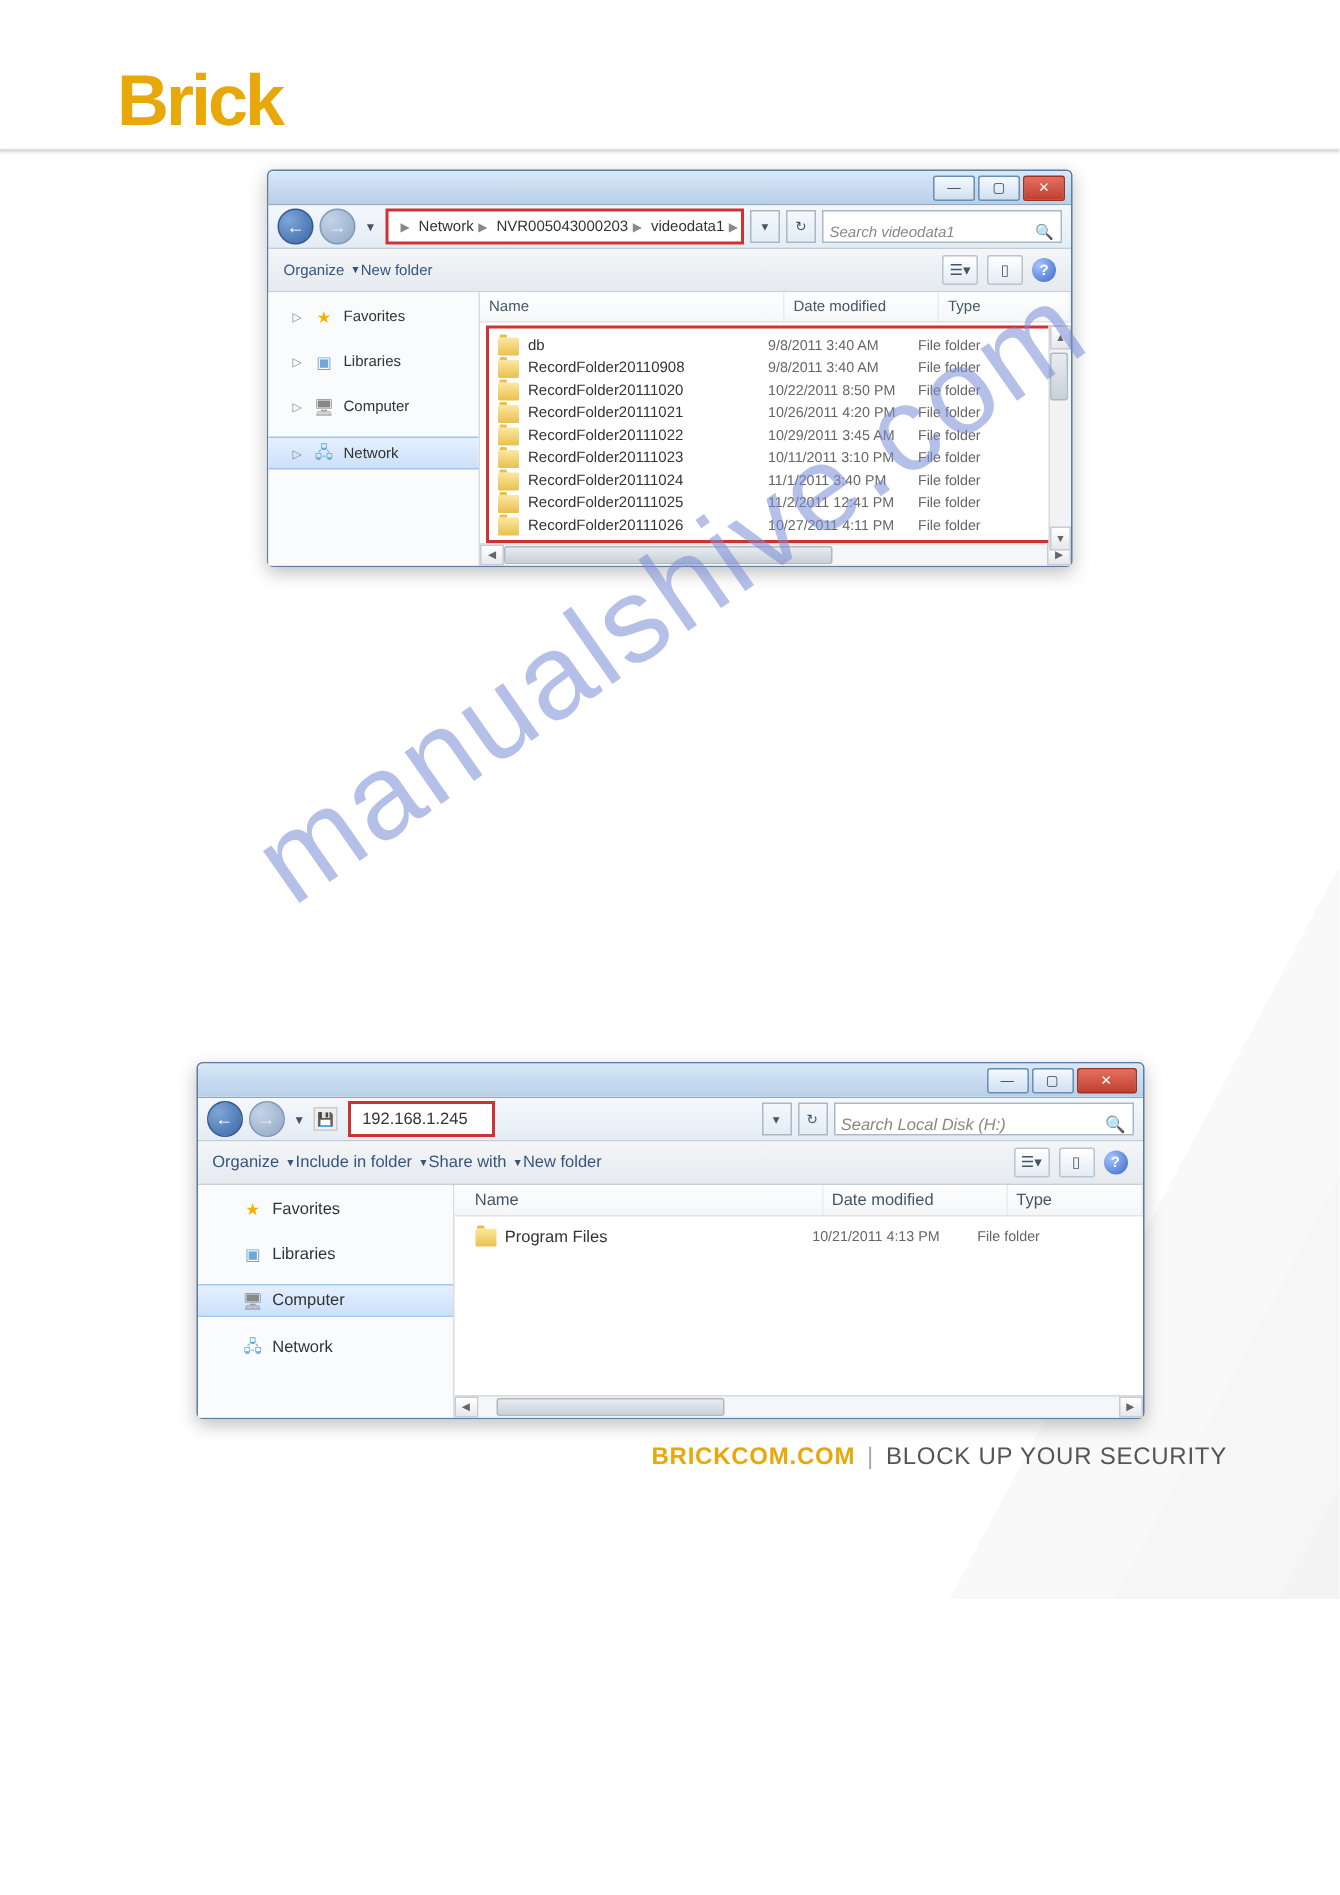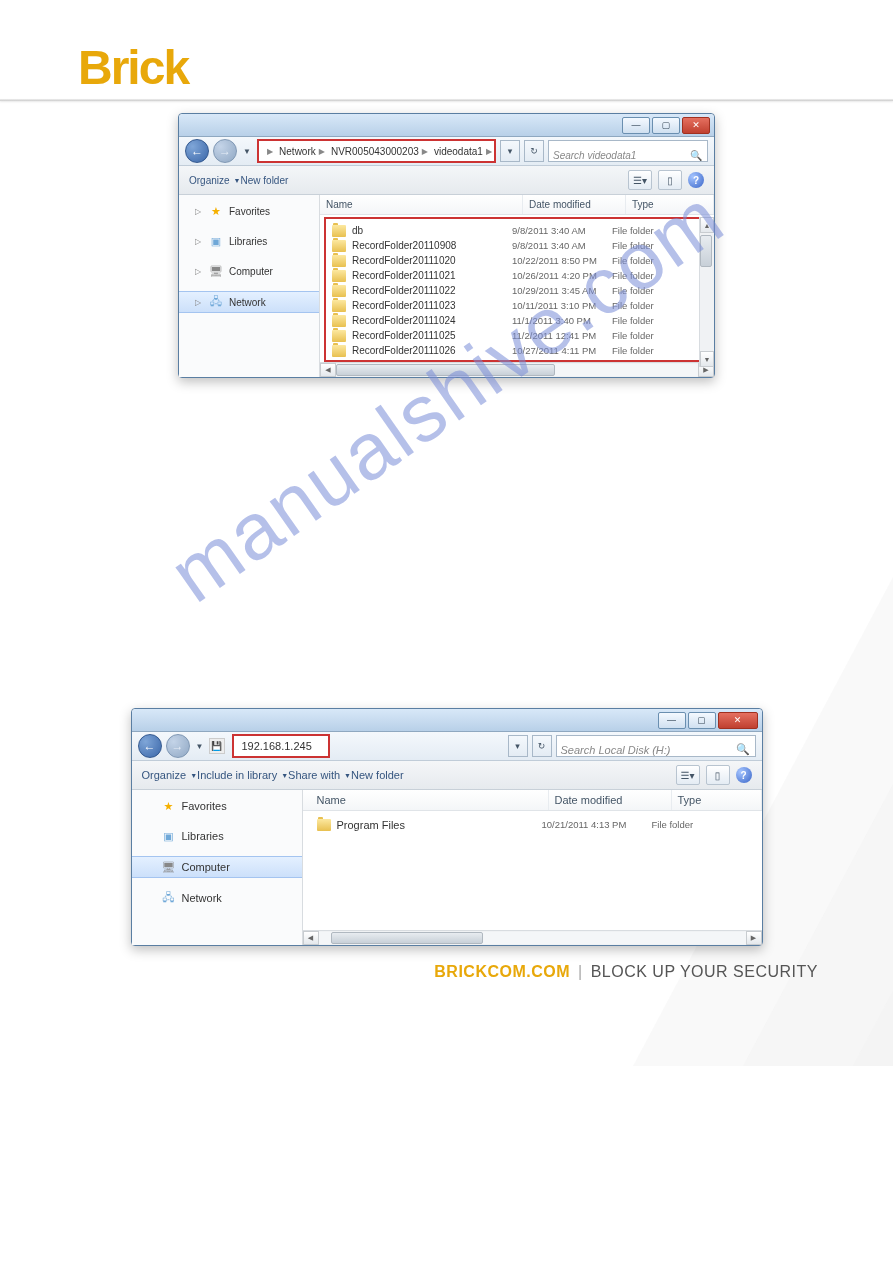--- a/index.html
+++ b/index.html
@@ -300,21 +300,21 @@
         <span>Search Local Disk (H:)</span>
         <span class="mag">🔍</span>
       </div>
   </div>
   <div class="toolbar">
     <span class="tool-item">
         <span>Organize</span> 
         <span class="dd">▼</span>
       </span>
     <span class="tool-item">
-        <span>Include in library</span> 
+        <span>Include in folder</span> 
         <span class="dd">▼</span>
       </span>
     <span class="tool-item">
         <span>Share with</span> 
         <span class="dd">▼</span>
       </span>
     <span class="tool-item">New folder</span>
     <div class="tool-right">
       <div class="tool-icon">☰▾</div>
       <div class="tool-icon">▯</div>

